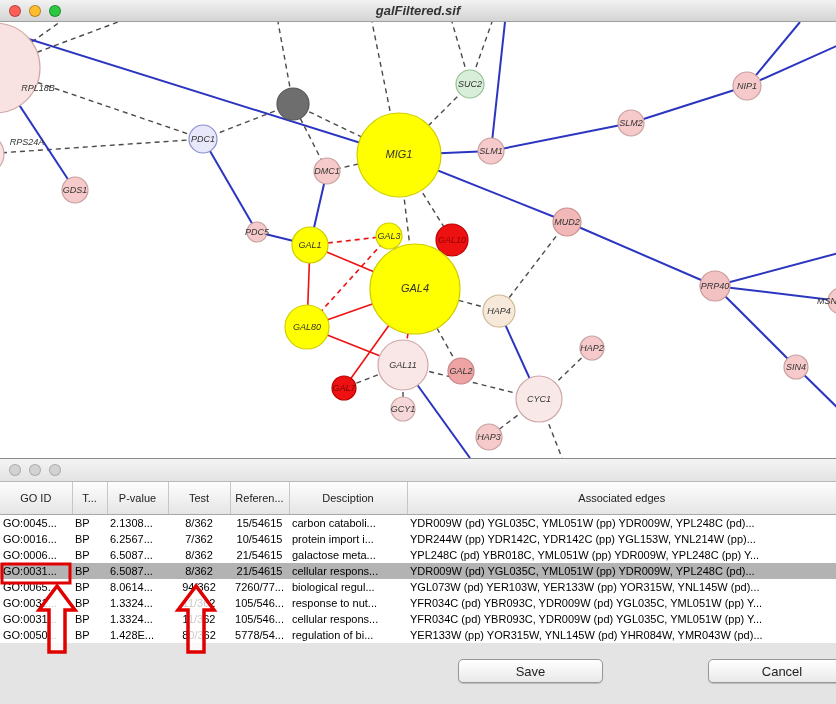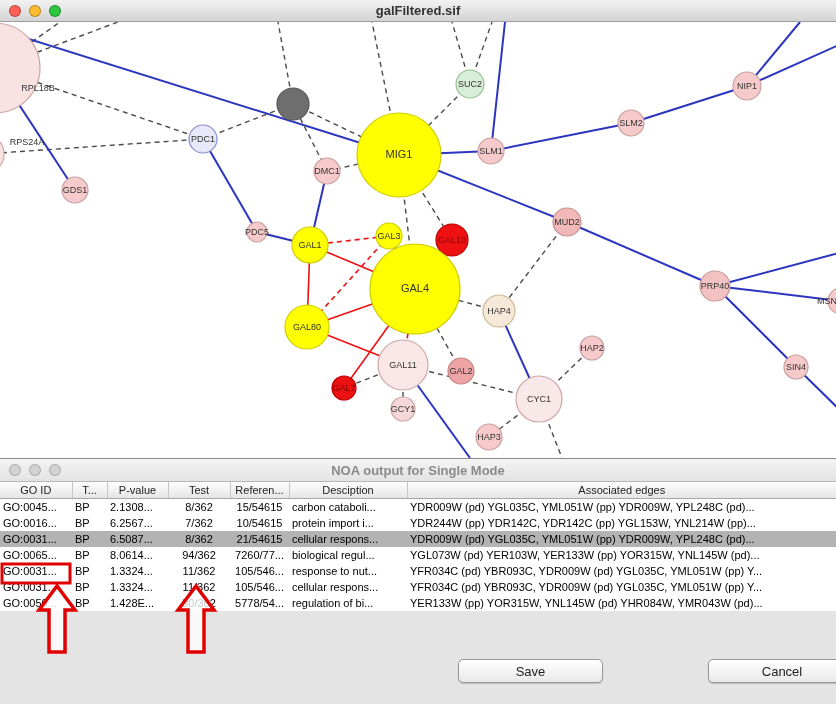--- a/index.html
+++ b/index.html
@@ -6,21 +6,21 @@
   html,body { width:836px; height:704px; }
   body {
     font-family:"Liberation Sans", sans-serif;
     background:#e9e9e9;
     position:relative;
     overflow:hidden;
   }
   .page { position:absolute; inset:0; width:836px; height:704px; }
 
   .window { position:absolute; left:0; width:836px; }
-  .window-main { top:0; height:459px; background:#f0abfc; border-bottom:1px solid #8a8a8a; }
+  .window-main { top:0; height:459px; background:#f0abfc; border-bottom:1px solid #8a8a8a;font-style:italic; }
   .window-noa  { top:459px; height:245px; background:#e4e4e4; }
 
   .titlebar {
     height:22px;
     background:linear-gradient(#f2f2f2,#d4d4d4);
     border-bottom:1px solid #9f9f9f;
     position:relative;
     display:flex; align-items:center; justify-content:center;
   }
   .window-noa .titlebar {
@@ -40,21 +40,21 @@
 
   .network-svg { display:block; width:836px; height:436px; background:#fff; }
   .edge-pp { stroke:#4a4a4a; stroke-width:1.4; stroke-dasharray:5 4; fill:none; }
   .edge-pd { stroke:#2b35c0; stroke-width:2;   fill:none; }
   .edge-rs { stroke:#ee1111; stroke-width:1.6; fill:none; }
   .edge-rd { stroke:#ee1111; stroke-width:1.6; stroke-dasharray:5 4; fill:none; }
   .node-label { font-family:"Liberation Sans", sans-serif; pointer-events:none; }
 
   table { border-collapse:collapse; table-layout:fixed; width:836px; background:#fff; font-size:11px; }
   thead th {
-    height:16px;
+    height:32px;
     background:linear-gradient(#fdfdfd,#e5e5e5);
     border-right:1px solid #c6c6c6;
     border-bottom:1px solid #a8a8a8;
     font-weight:normal; font-size:11px; color:#222;
     text-align:center; overflow:hidden; white-space:nowrap;
   }
   thead th:last-child { border-right:none; }
   tbody td {
     height:16px; line-height:16px; padding:0 3px;
     overflow:hidden; white-space:nowrap; color:#000;
@@ -262,21 +262,20 @@
       </svg>
   </section>
 
   <section class="window window-noa">
     <div class="titlebar">
       <div class="lights">
         <span class="light inactive"></span>
         <span class="light inactive"></span>
         <span class="light inactive"></span>
       </div>
-      <span class="title">NOA output for Single Mode</span>
     </div>
 
     <table id="noa-table">
       <colgroup id="noa-colgroup">
           <col style="width: 72px;">
           <col style="width: 35px;">
           <col style="width: 61px;">
           <col style="width: 62px;">
           <col style="width: 59px;">
           <col style="width: 118px;">
@@ -305,20 +304,29 @@
           </tr>
           <tr>
             <td>GO:0016...</td>
             <td>BP</td>
             <td>6.2567...</td>
             <td>7/362</td>
             <td>10/54615</td>
             <td>protein import i...</td>
             <td>YDR244W (pp) YDR142C, YDR142C (pp) YGL153W, YNL214W (pp)...</td>
           </tr>
+          <tr>
+            <td>GO:0006...</td>
+            <td>BP</td>
+            <td>6.5087...</td>
+            <td>8/362</td>
+            <td>21/54615</td>
+            <td>galactose meta...</td>
+            <td>YPL248C (pd) YBR018C, YML051W (pp) YDR009W, YPL248C (pp) Y...</td>
+          </tr>
           <tr class="selected">
             <td>GO:0031...</td>
             <td>BP</td>
             <td>6.5087...</td>
             <td>8/362</td>
             <td>21/54615</td>
             <td>cellular respons...</td>
             <td>YDR009W (pd) YGL035C, YML051W (pp) YDR009W, YPL248C (pd)...</td>
           </tr>
           <tr>

